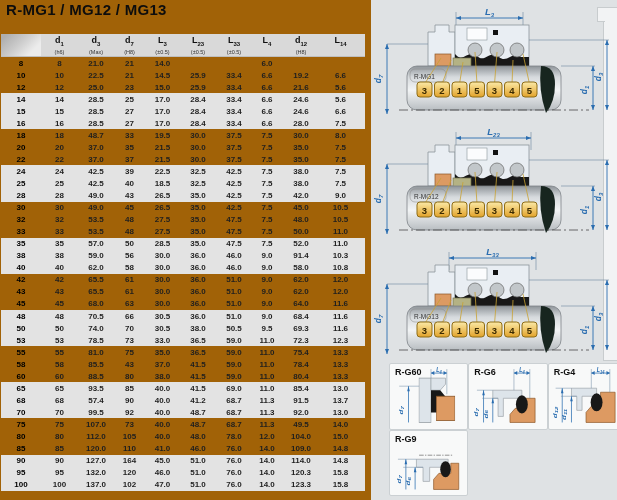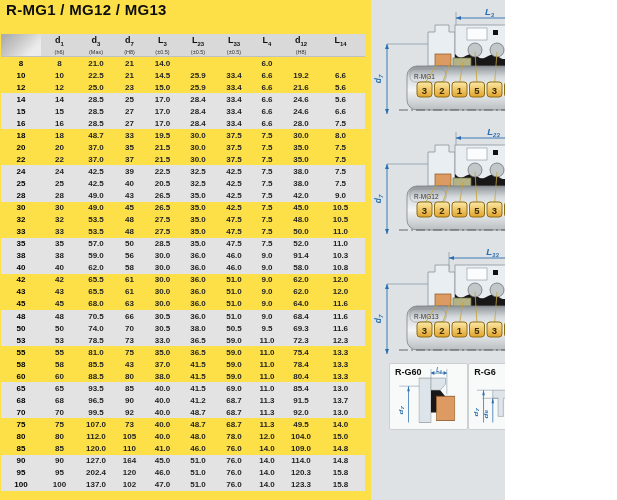--- a/index.html
+++ b/index.html
@@ -1,16 +1,16 @@
 <!DOCTYPE html>
 <html><head>
 <meta charset="utf-8">
 <style>
   html,body{margin:0;padding:0}
-  .page{position:relative;width:505px;height:500px;background:#fde047;
+  .page{position:relative;width:617px;height:500px;background:#a16207;
         font-family:"Liberation Sans",sans-serif;overflow:hidden}
   .title{position:absolute;left:6px;top:1px;font-size:15px;font-weight:bold;
          color:#0d0d0d;letter-spacing:.3px;margin:0}
   
   .tbl{position:absolute;left:1px;top:34px;width:364px}
   .thead,.tr{display:grid;grid-template-columns:40px 37px 36px 31px 35px 36px 36px 30px 38px 41px}
   .thead{height:22px;background:#d9d9d9;border-bottom:1px solid #bfbfbf}
   .corner{background:linear-gradient(135deg,#afafaf 10%,#cccccc 45%,#ececec 78%)}
   .hc{display:flex;flex-direction:column;align-items:center;padding-top:1px}
   .hn{font-size:9px;font-weight:bold;color:#101010;line-height:10px}
@@ -201,21 +201,21 @@
           <div class="td">42.5</div>
           <div class="td">7.5</div>
           <div class="td">38.0</div>
           <div class="td">7.5</div>
         </div>
         <div class="tr sh">
           <div class="td c0">25</div>
           <div class="td">25</div>
           <div class="td">42.5</div>
           <div class="td">40</div>
-          <div class="td">20.5</div>
+          <div class="td">18.5</div>
           <div class="td">32.5</div>
           <div class="td">42.5</div>
           <div class="td">7.5</div>
           <div class="td">38.0</div>
           <div class="td">7.5</div>
         </div>
         <div class="tr sh">
           <div class="td c0">28</div>
           <div class="td">28</div>
           <div class="td">49.0</div>
@@ -415,21 +415,21 @@
           <div class="td">40.0</div>
           <div class="td">41.5</div>
           <div class="td">69.0</div>
           <div class="td">11.0</div>
           <div class="td">85.4</div>
           <div class="td">13.0</div>
         </div>
         <div class="tr sh">
           <div class="td c0">68</div>
           <div class="td">68</div>
-          <div class="td">96.5</div>
+          <div class="td">57.4</div>
           <div class="td">90</div>
           <div class="td">40.0</div>
           <div class="td">41.2</div>
           <div class="td">68.7</div>
           <div class="td">11.3</div>
           <div class="td">91.5</div>
           <div class="td">13.7</div>
         </div>
         <div class="tr sh">
           <div class="td c0">70</div>
@@ -487,21 +487,21 @@
           <div class="td">45.0</div>
           <div class="td">51.0</div>
           <div class="td">76.0</div>
           <div class="td">14.0</div>
           <div class="td">114.0</div>
           <div class="td">14.8</div>
         </div>
         <div class="tr sh">
           <div class="td c0">95</div>
           <div class="td">95</div>
-          <div class="td">202.4</div>
+          <div class="td">132.0</div>
           <div class="td">120</div>
           <div class="td">46.0</div>
           <div class="td">51.0</div>
           <div class="td">76.0</div>
           <div class="td">14.0</div>
           <div class="td">120.3</div>
           <div class="td">15.8</div>
         </div>
         <div class="tr sh">
           <div class="td c0">100</div>
@@ -823,15 +823,32 @@
           <line x1="10" y1="24" x2="34" y2="24" stroke="#6b87a0" stroke-width="0.6"></line>
             <line x1="20" y1="24" x2="20" y2="58" stroke="#2a6db0" stroke-width="0.9"></line>
             <polygon points="20,24 18,29 22,29" fill="#2a6db0"></polygon>
             <text x="12" y="48" transform="rotate(-90 12 48)" text-anchor="middle" font-style="italic" font-weight="bold" font-family="Liberation Sans, sans-serif" font-size="8" fill="#2a6db0">d<tspan font-size="6" dy="1.5">12</tspan></text>
           <line x1="18" y1="32" x2="42" y2="32" stroke="#6b87a0" stroke-width="0.6"></line>
             <line x1="34" y1="32" x2="34" y2="58" stroke="#2a6db0" stroke-width="0.9"></line>
             <polygon points="34,32 32,37 36,37" fill="#2a6db0"></polygon>
             <text x="26" y="50" transform="rotate(-90 26 50)" text-anchor="middle" font-style="italic" font-weight="bold" font-family="Liberation Sans, sans-serif" font-size="8" fill="#2a6db0">d<tspan font-size="6" dy="1.5">11</tspan></text>
           </svg>
         </div>
+        <div class="card">
+    <div class="clabel">R-G9</div>
+    <svg viewBox="0 0 117 64" preserveAspectRatio="none">
+            <line x1="44" y1="24" x2="96" y2="24" stroke="#4a4a4a" stroke-width="0.7" stroke-dasharray="7 2 2 2"></line>
+          <path d="M40,28 L88,28 L88,36 L60,36 L60,50 L50,50 L50,36 L40,36 Z" fill="#dde4ea" stroke="#98a0a6" stroke-width="0.8"></path>
+          <path d="M66,58 L66,48 L74,42 L92,42 L92,32 L104,32 L104,58 Z" fill="#dd9a62" stroke="#8a5526" stroke-width="0.8"></path>
+          <circle cx="84" cy="38" r="8" fill="#181818"></circle>
+          <line x1="12" y1="28" x2="40" y2="28" stroke="#6b87a0" stroke-width="0.6"></line>
+            <line x1="24" y1="28" x2="24" y2="58" stroke="#2a6db0" stroke-width="0.9"></line>
+            <polygon points="24,28 22,33 26,33" fill="#2a6db0"></polygon>
+            <text x="16" y="48" transform="rotate(-90 16 48)" text-anchor="middle" font-style="italic" font-weight="bold" font-family="Liberation Sans, sans-serif" font-size="8" fill="#2a6db0">d<tspan font-size="6" dy="1.5">7</tspan></text>
+          <line x1="20" y1="36" x2="50" y2="36" stroke="#6b87a0" stroke-width="0.6"></line>
+            <line x1="38" y1="36" x2="38" y2="58" stroke="#2a6db0" stroke-width="0.9"></line>
+            <polygon points="38,36 36,41 40,41" fill="#2a6db0"></polygon>
+            <text x="30" y="50" transform="rotate(-90 30 50)" text-anchor="middle" font-style="italic" font-weight="bold" font-family="Liberation Sans, sans-serif" font-size="8" fill="#2a6db0">d<tspan font-size="6" dy="1.5">6</tspan></text>
+          </svg>
+        </div>
       </div>
   </div>
 </div>
 
 </body></html>

